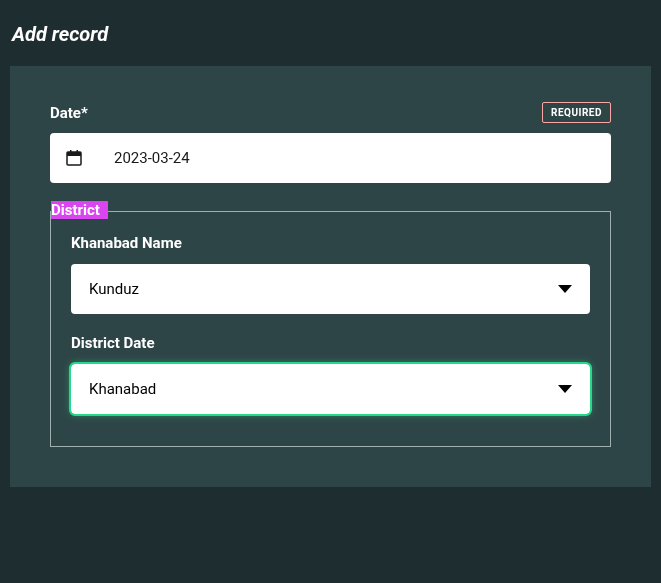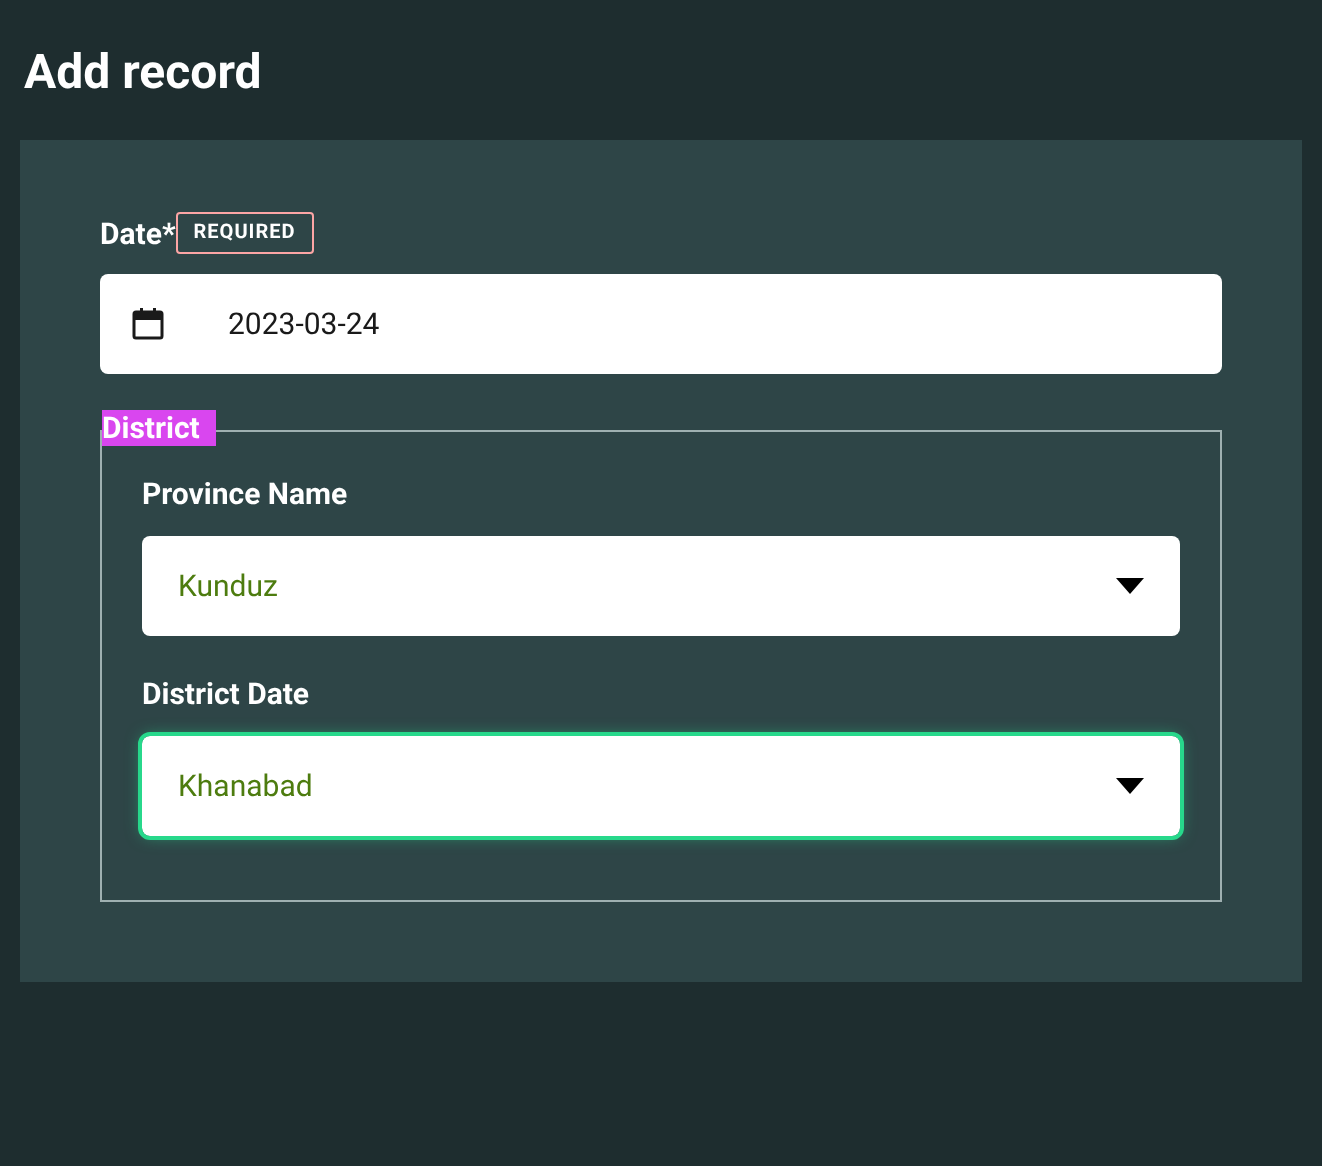--- a/index.html
+++ b/index.html
@@ -12,34 +12,36 @@
       font-family: -apple-system, BlinkMacSystemFont, "Segoe UI", Roboto, Arial, sans-serif;
       width: 661px;
       height: 583px;
       overflow: hidden;
     }
     .page {
       padding: 10px;
     }
     .page-title {
       color: #ffffff;
-      font-size: 24px;
+      font-size: 20px;
       font-weight: 700;
       padding: 12px 0 20px 2px;
+      font-style: italic;
     }
     .form-panel {
       background: #2e4547;
       padding: 36px 40px 40px 40px;
     }
     .field-row {
       margin-bottom: 28px;
     }
     .field-header {
       display: flex;
       align-items: center;
+      justify-content: space-between;
       margin-bottom: 10px;
     }
     .field-label {
       color: #ffffff;
       font-size: 15px;
       font-weight: 700;
     }
     .required-badge {
       border: 1px solid #fca5a5;
       color: #ffffff;
@@ -106,21 +108,21 @@
       height: 50px;
       padding: 0 18px;
       cursor: pointer;
     }
     .select-wrapper.focused {
       outline: 2px solid #27d88b;
       box-shadow: 0 0 8px rgba(39, 216, 139, 0.6);
       align-items: center;
     }
     .select-value {
-      color: #4d7c0f;
+      color: #000000;
       font-size: 15px;
     }
     .chevron-down {
       width: 0;
       height: 0;
       border-left: 7px solid transparent;
       border-right: 7px solid transparent;
       border-top: 8px solid #000000;
     }
   </style>
@@ -145,21 +147,21 @@
           <rect x="10.5" y="0" width="1.5" height="4" fill="#1a1a1a"></rect>
         </svg>
         <span class="date-value">2023-03-24</span>
       </div>
     </div>
 
     <div class="fieldset">
       <span class="fieldset-legend">District</span>
 
       <div class="sub-field">
-        <span class="sub-label">Province Name</span>
+        <span class="sub-label">Khanabad Name</span>
         <div class="select-wrapper">
           <span class="select-value">Kunduz</span>
           <span class="chevron-down"></span>
         </div>
       </div>
 
       <div class="sub-field">
         <span class="sub-label">District Date</span>
         <div class="select-wrapper focused">
           <span class="select-value">Khanabad</span>

